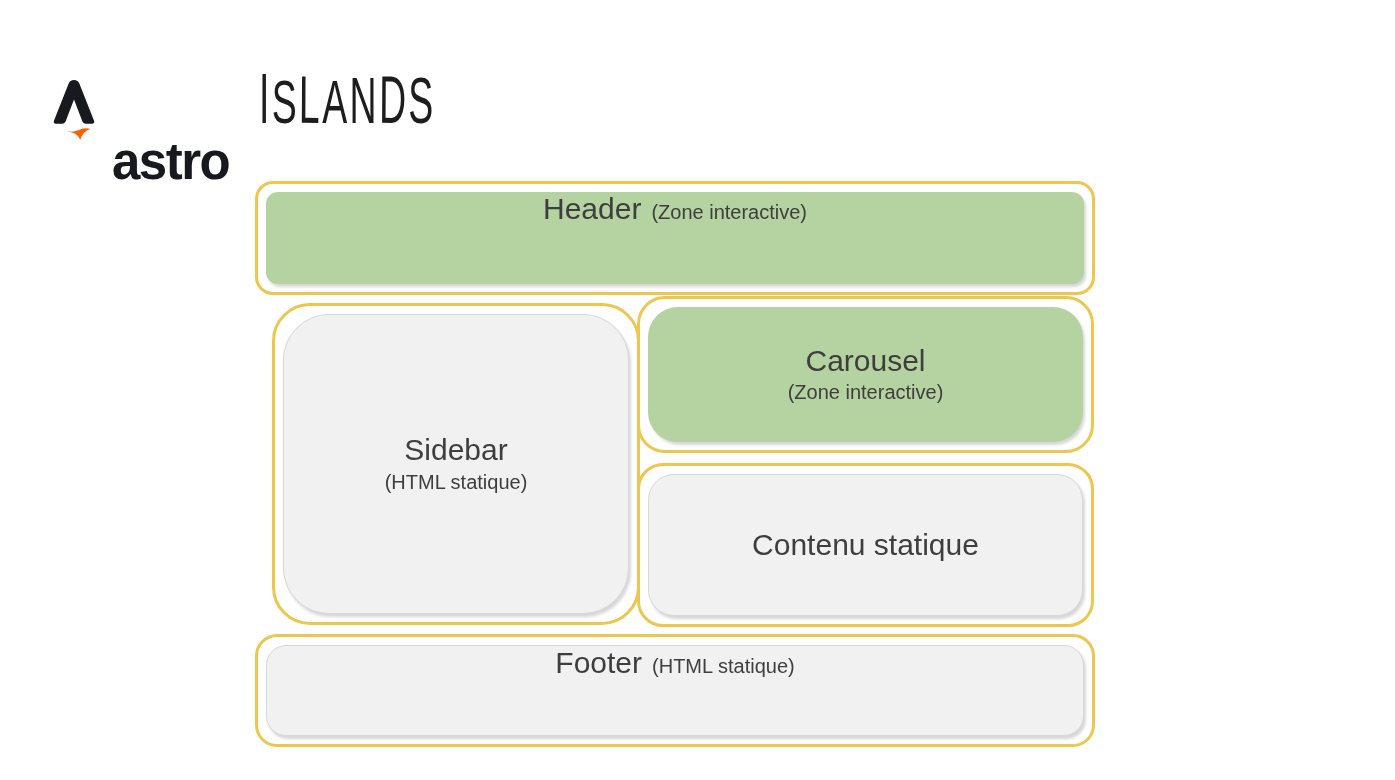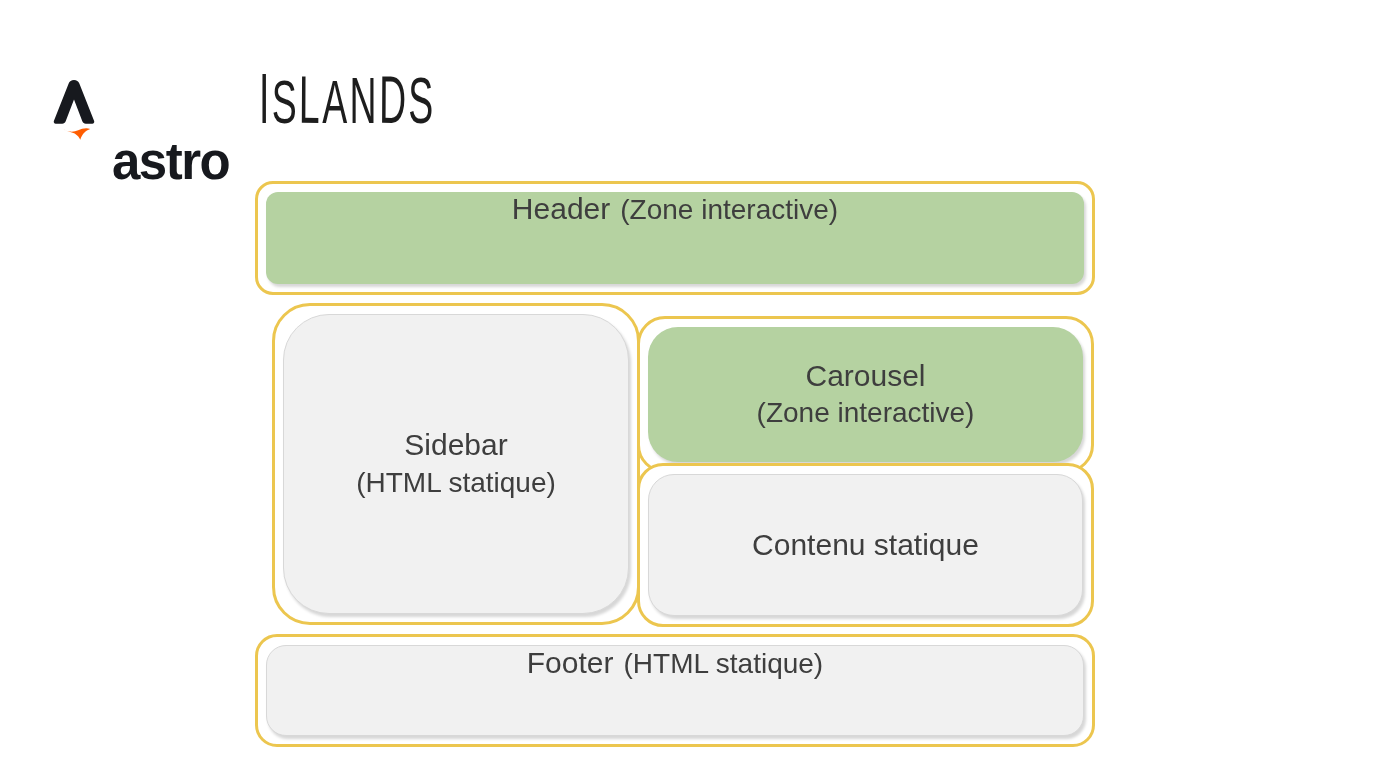--- a/index.html
+++ b/index.html
@@ -64,29 +64,29 @@
     text-align: center;
     box-shadow: 2px 3px 3px rgba(0,0,0,0.16);
   }
   .inner-interactive { background: var(--island-green); }
   .inner-static { background: var(--static-fill); border: 1px solid var(--static-border); }
 
   .zone-header   { left: 255px; top: 181px; width: 840px; height: 114px; border-radius: 18px; }
   .zone-header   .zone-inner { border-radius: 12px; flex-direction: row; }
   .zone-sidebar  { left: 272px; top: 303px; width: 368px; height: 322px; border-radius: 38px; }
   .zone-sidebar  .zone-inner { border-radius: 46px; }
-  .zone-carousel { left: 637px; top: 316px; width: 457px; height: 157px; border-radius: 28px; }
+  .zone-carousel { left: 637px; top: 296px; width: 457px; height: 157px; border-radius: 28px; }
   .zone-carousel .zone-inner { border-radius: 30px; }
   .zone-content  { left: 637px; top: 463px; width: 457px; height: 164px; border-radius: 26px; }
   .zone-content  .zone-inner { border-radius: 26px; }
   .zone-footer   { left: 255px; top: 634px; width: 840px; height: 113px; border-radius: 22px; padding-left: 47px; }
   .zone-footer   .zone-inner { border-radius: 20px; flex-direction: row; }
 
   .zone-title { font-size: 30px; line-height: 1.15; color: var(--text-color); }
-  .zone-subtitle { font-size: 28px; line-height: 1.25; color: var(--text-color); }
+  .zone-subtitle { font-size: 20px; line-height: 1.25; color: var(--text-color); }
   .inline-row { display: flex; flex-direction: row; align-items: baseline; gap: 10px; }
   .stacked .zone-subtitle { margin-top: 2px; }
 </style>
 </head>
 <body>
 
 <div class="canvas">
 
   <div class="logo-group">
     <svg class="logo-icon" viewBox="0 0 100 130" xmlns="http://www.w3.org/2000/svg" aria-hidden="true">

